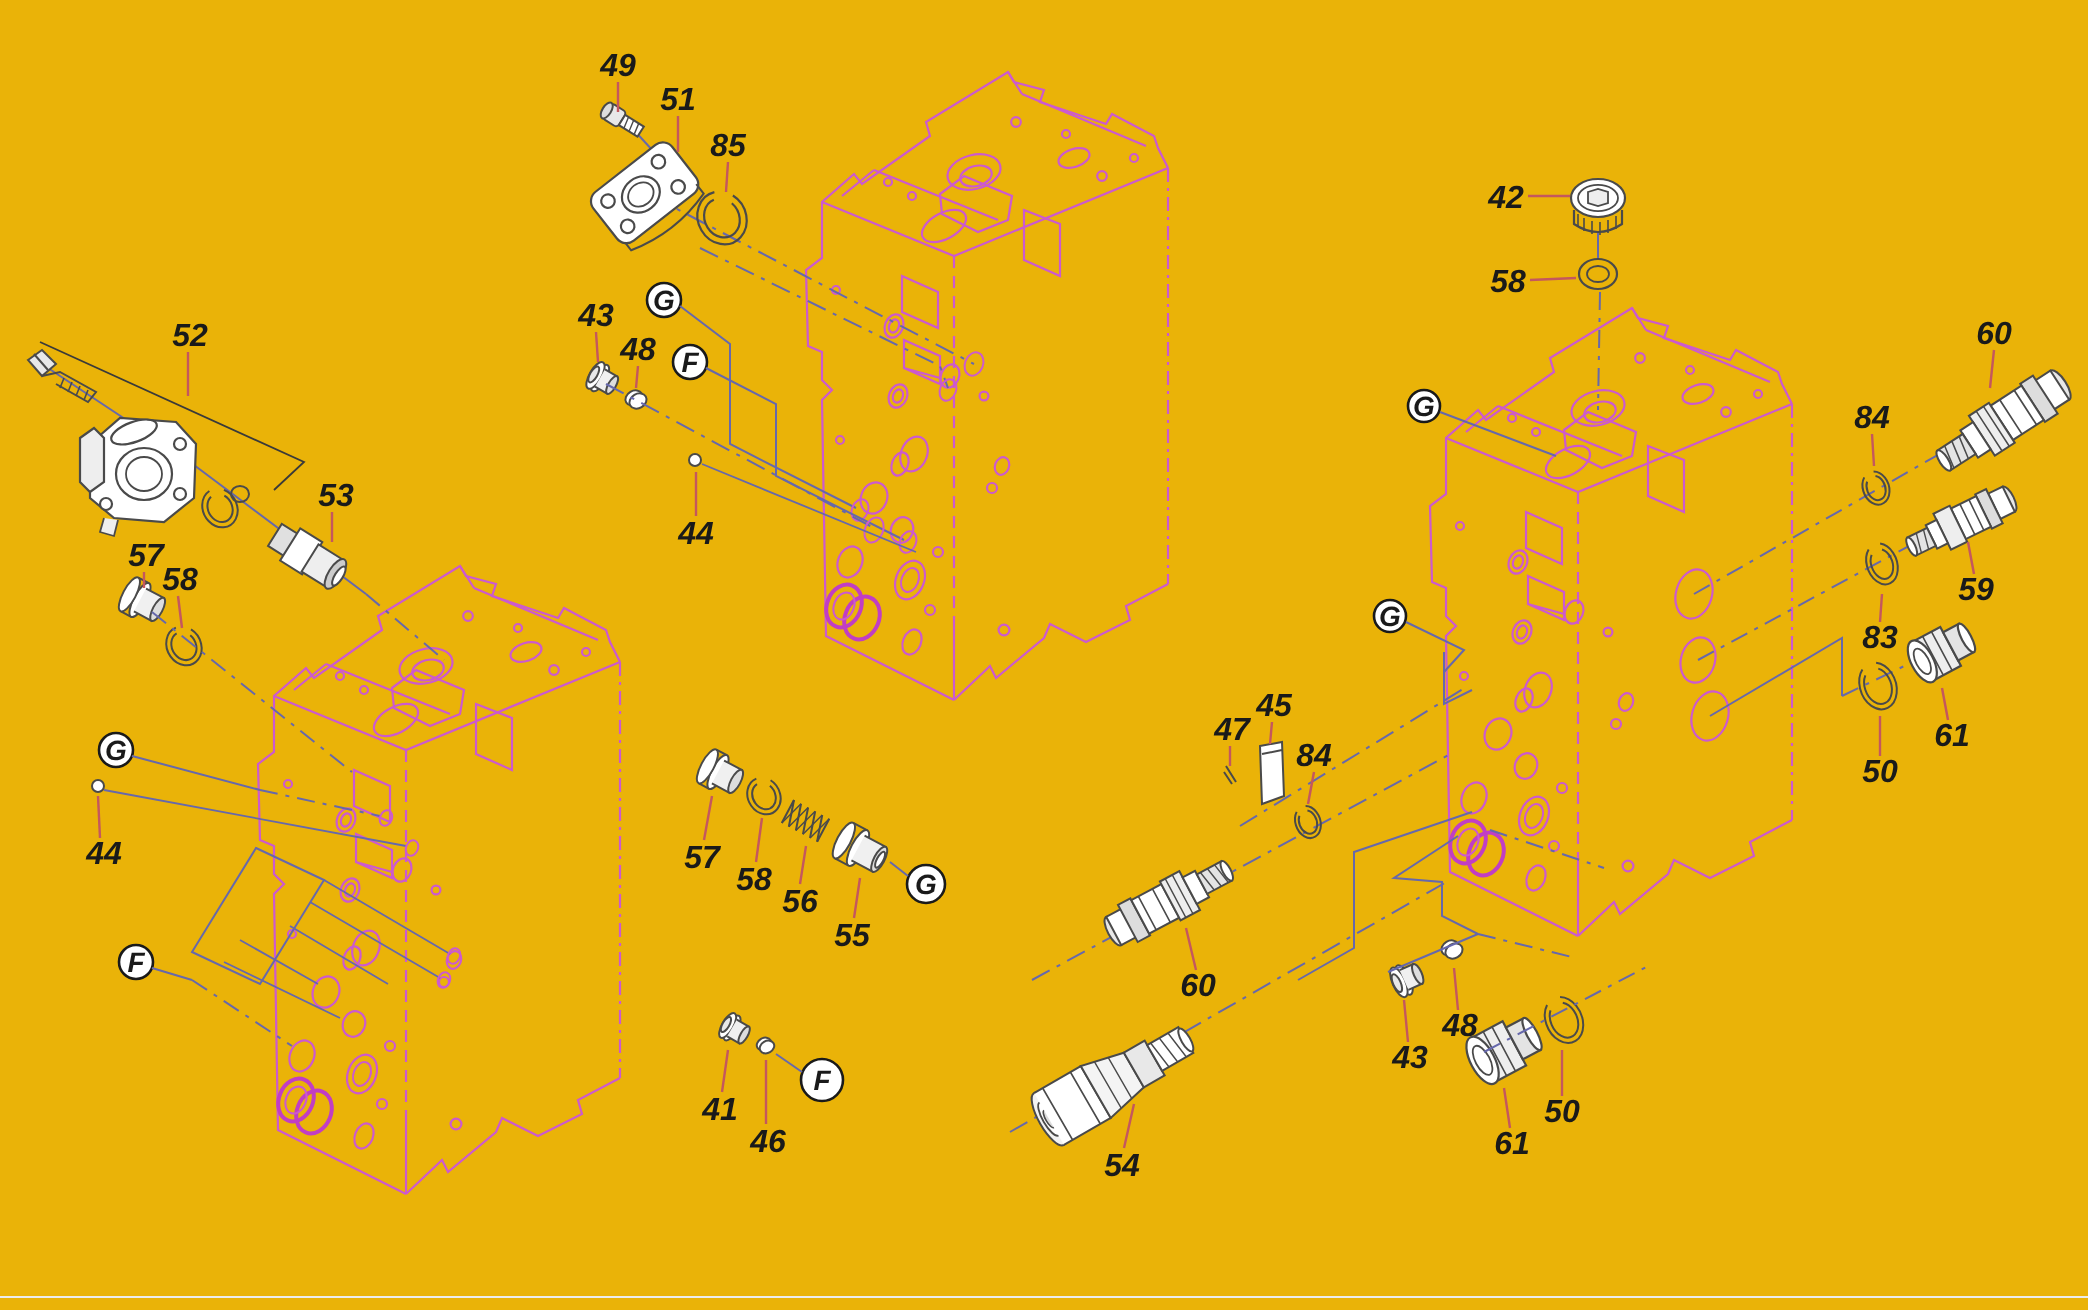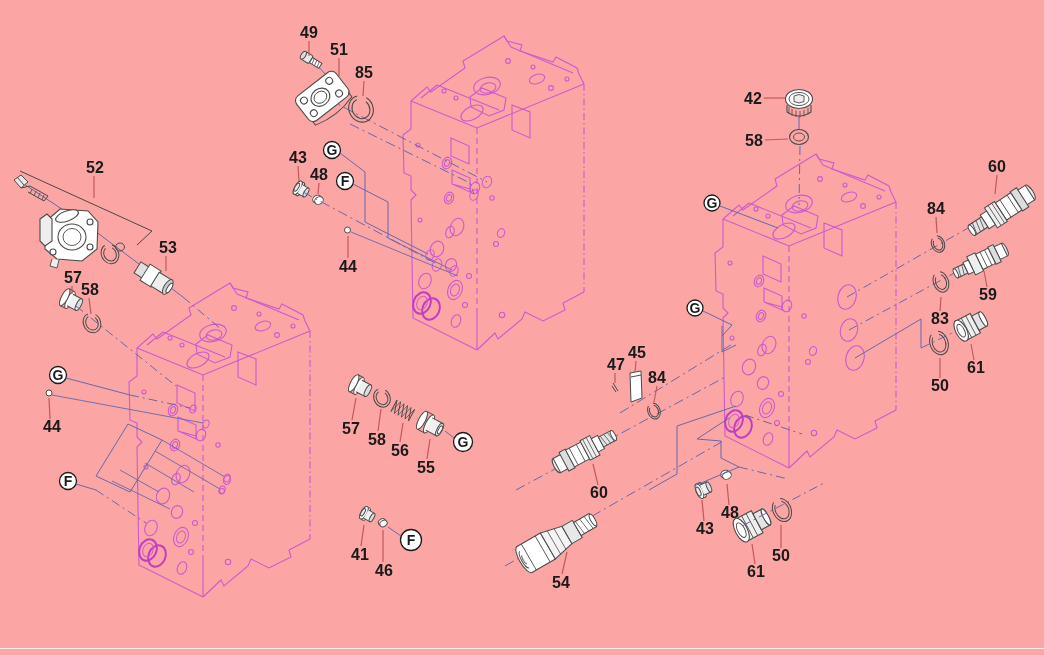--- a/index.html
+++ b/index.html
@@ -1,17 +1,17 @@
 <!DOCTYPE html>
 <html><head>
 <meta charset="utf-8">
 <style>
 html,body{margin:0;padding:0;background:#ffffff;}
-#page{position:relative;width:1044px;height:655px;background:#fca5a5;overflow:hidden;
-  font-family:"Liberation Sans", sans-serif;}
+#page{position:relative;width:1044px;height:655px;background:#eab308;overflow:hidden;
+  font-family:"Liberation Sans", sans-serif;font-style:italic;}
 svg{position:absolute;left:0;top:0;}
 .lbl{font-family:"Liberation Sans", sans-serif;font-weight:bold;font-size:16px;fill:#1a1a1a;}
 .cir{font-family:"Liberation Sans", sans-serif;font-weight:bold;font-size:14px;fill:#1a1a1a;}
 </style>
 </head>
 <body>
 <div id="page">
 <svg width="1044" height="655" viewBox="0 0 1044 655">
 <defs>
 

